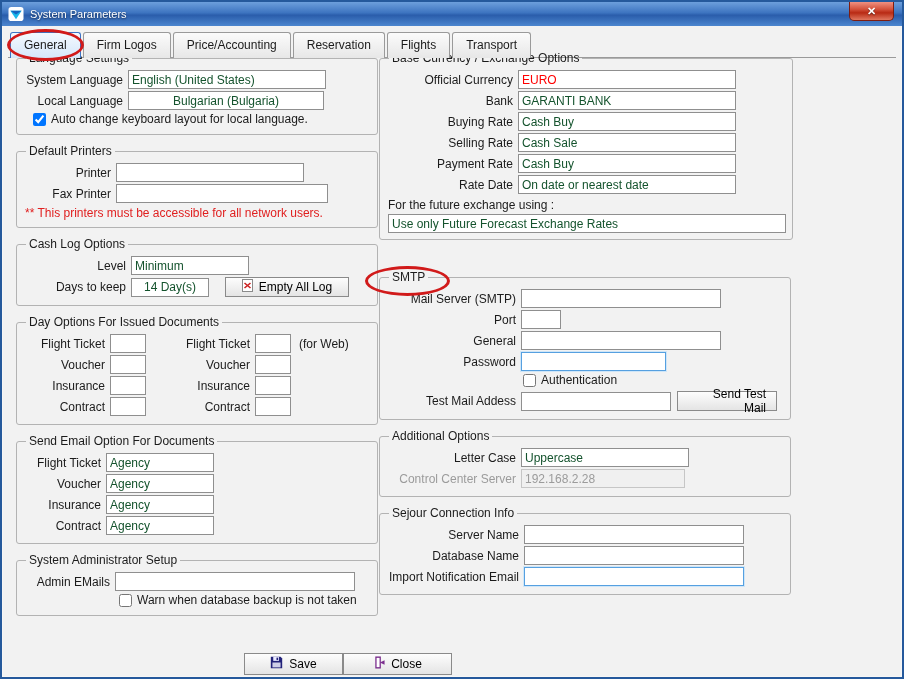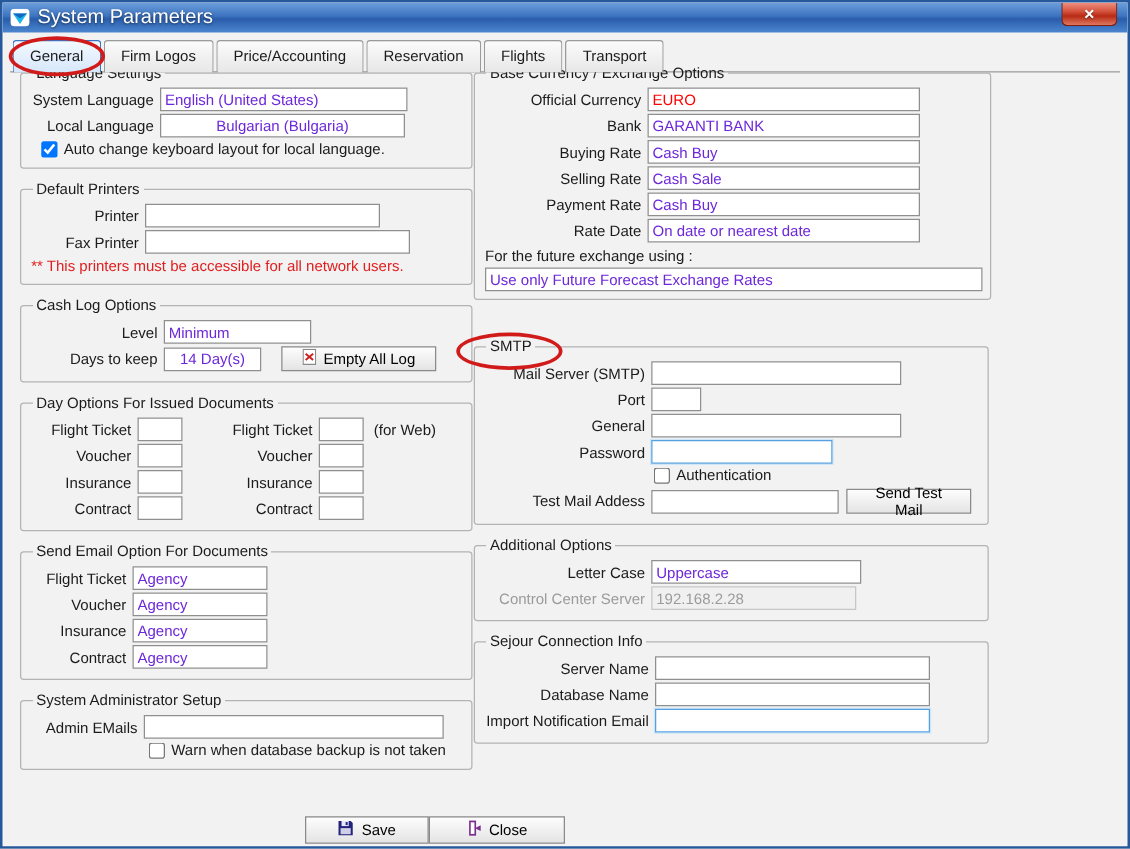--- a/index.html
+++ b/index.html
@@ -12,21 +12,21 @@
     box-shadow: inset 0 0 0 1px rgba(255,255,255,.35);
   }
 
   
   .titlebar {
     position:absolute; top:0; left:0; right:0; height:24px;
     background:linear-gradient(180deg,#6d9fdc 0%, #3d74c0 45%, #2a5dab 55%, #4c86cf 100%);
     display:flex; align-items:center; padding:0 6px; color:#fff;
   }
   .title-icon { width:16px; height:15px; margin-right:6px; display:inline-flex; }
-  .title-text { font-size:16px; text-shadow:0 1px 2px rgba(0,0,0,.55); }
+  .title-text { font-size:11px; text-shadow:0 1px 2px rgba(0,0,0,.55); }
   .close-btn {
     position:absolute; top:0; right:8px; width:45px; height:19px;
     background:linear-gradient(180deg,#f09181 0%, #d4523c 40%, #b82a14 60%, #e0775f 100%);
     border:1px solid #7e1d10; border-top:none; border-radius:0 0 5px 5px;
     display:flex; align-items:center; justify-content:center;
     color:#fff; font-size:11px; font-weight:bold; text-shadow:0 1px 1px rgba(0,0,0,.5);
   }
 
   
   .tabbar { position:absolute; top:30px; left:8px; height:26px; display:flex; z-index:3; }
@@ -54,39 +54,40 @@
   fieldset.mb30 { margin-bottom:30px; }
   legend { padding:0 3px; margin-left:3px; font-size:12px; color:#1b1b1b; }
 
   .frow { display:flex; align-items:center; margin:2px 0; }
   .lb { text-align:right; margin-right:5px; flex:none; }
   .w100{width:100px}.w88{width:88px}.w103{width:103px}.w82{width:82px}
   .w104{width:104px}.w78{width:78px}.w87{width:87px}
   .w127{width:127px}.w130{width:130px}.w133{width:133px}
 
   .ipt {
-    height:19px; border:1px solid #8f8f8f; background:#fff; color:#6d28d9;
+    height:19px; border:1px solid #8f8f8f; background:#fff; color:#14532d;
     font-family:"Liberation Sans", sans-serif; font-size:12px; padding:0 3px;
   }
   .ipt.center { text-align:center; }
   .ipt.blue { border:1px solid #56a0e0; box-shadow:0 0 0 1px #cfe6f8; }
   .ipt.red-text { color:#ff0000; }
   .ipt:disabled { background:#f0f0f0; color:#9b9b9b; border-color:#c6c6c6; }
   .dis-label { color:#9b9b9b; }
 
   .chk { gap:5px; }
   .chk input { width:13px; height:13px; flex:none; }
 
   .red-note { color:#e02020; margin:3px 2px 1px 2px; }
 
   .btn {
     display:inline-flex; align-items:center; justify-content:center; gap:6px;
     height:22px; padding:0 10px; border:1px solid #8a8a8a;
     background:linear-gradient(#fdfdfd,#e4e4e4); font-size:12px; cursor:default;
     font-family:"Liberation Sans", sans-serif;
+    text-align:right;
   }
   .btn.small { height:20px; }
 
   .future-label { margin:4px 2px 2px 2px; }
   .future-input { width:398px; margin-left:2px; }
 
   
   .footer { position:absolute; left:242px; top:651px; display:flex; }
   .footer .btn { width:99px; }
   .footer .btn.wide { width:109px; margin-left:0; }

